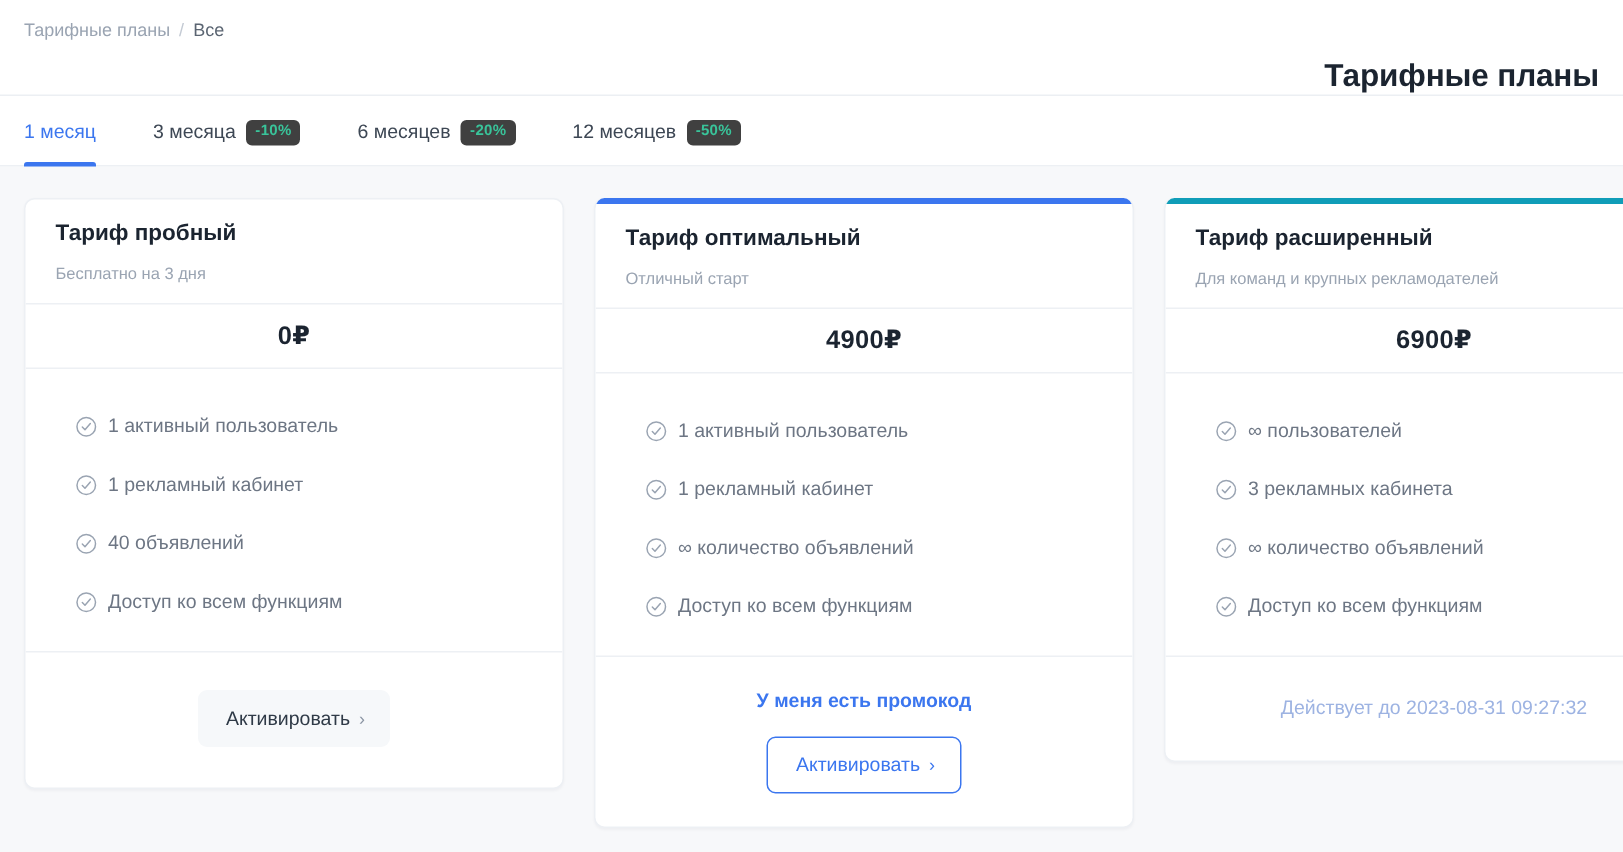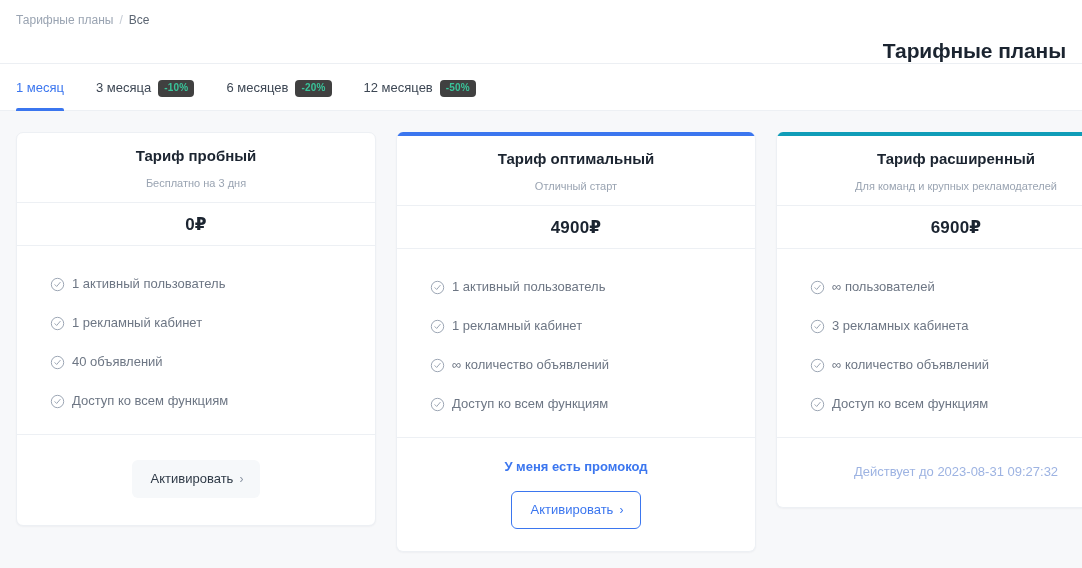--- a/index.html
+++ b/index.html
@@ -56,21 +56,21 @@
   .tabs-bar::after {
     content: "";
     position: absolute;
     left: 0; right: 0; bottom: 0;
     height: 1px;
     background: #edf0f4;
   }
   .tabs {
     display: flex;
     align-items: flex-end;
-    gap: 4px;
+    gap: 10px;
     height: 100%;
   }
   .tab {
     display: flex;
     align-items: center;
     gap: 7px;
     height: 100%;
     padding: 0 14px 0 0;
     margin-right: 14px;
     font-size: 13px;
@@ -104,21 +104,20 @@
     letter-spacing: 0.2px;
   }
 
   
   .plans-wrap {
     padding: 21px 0 0 16px;
     display: flex;
     gap: 20px;
     align-items: flex-start;
     height: 441px;
-    text-align: center;
   }
   .plan-card {
     width: 360px;
     flex: 0 0 360px;
     background: #ffffff;
     border: 1px solid #edf0f4;
     border-radius: 7px;
     box-shadow: 0 1px 2px rgba(27, 36, 48, 0.04);
     overflow: hidden;
     display: flex;

